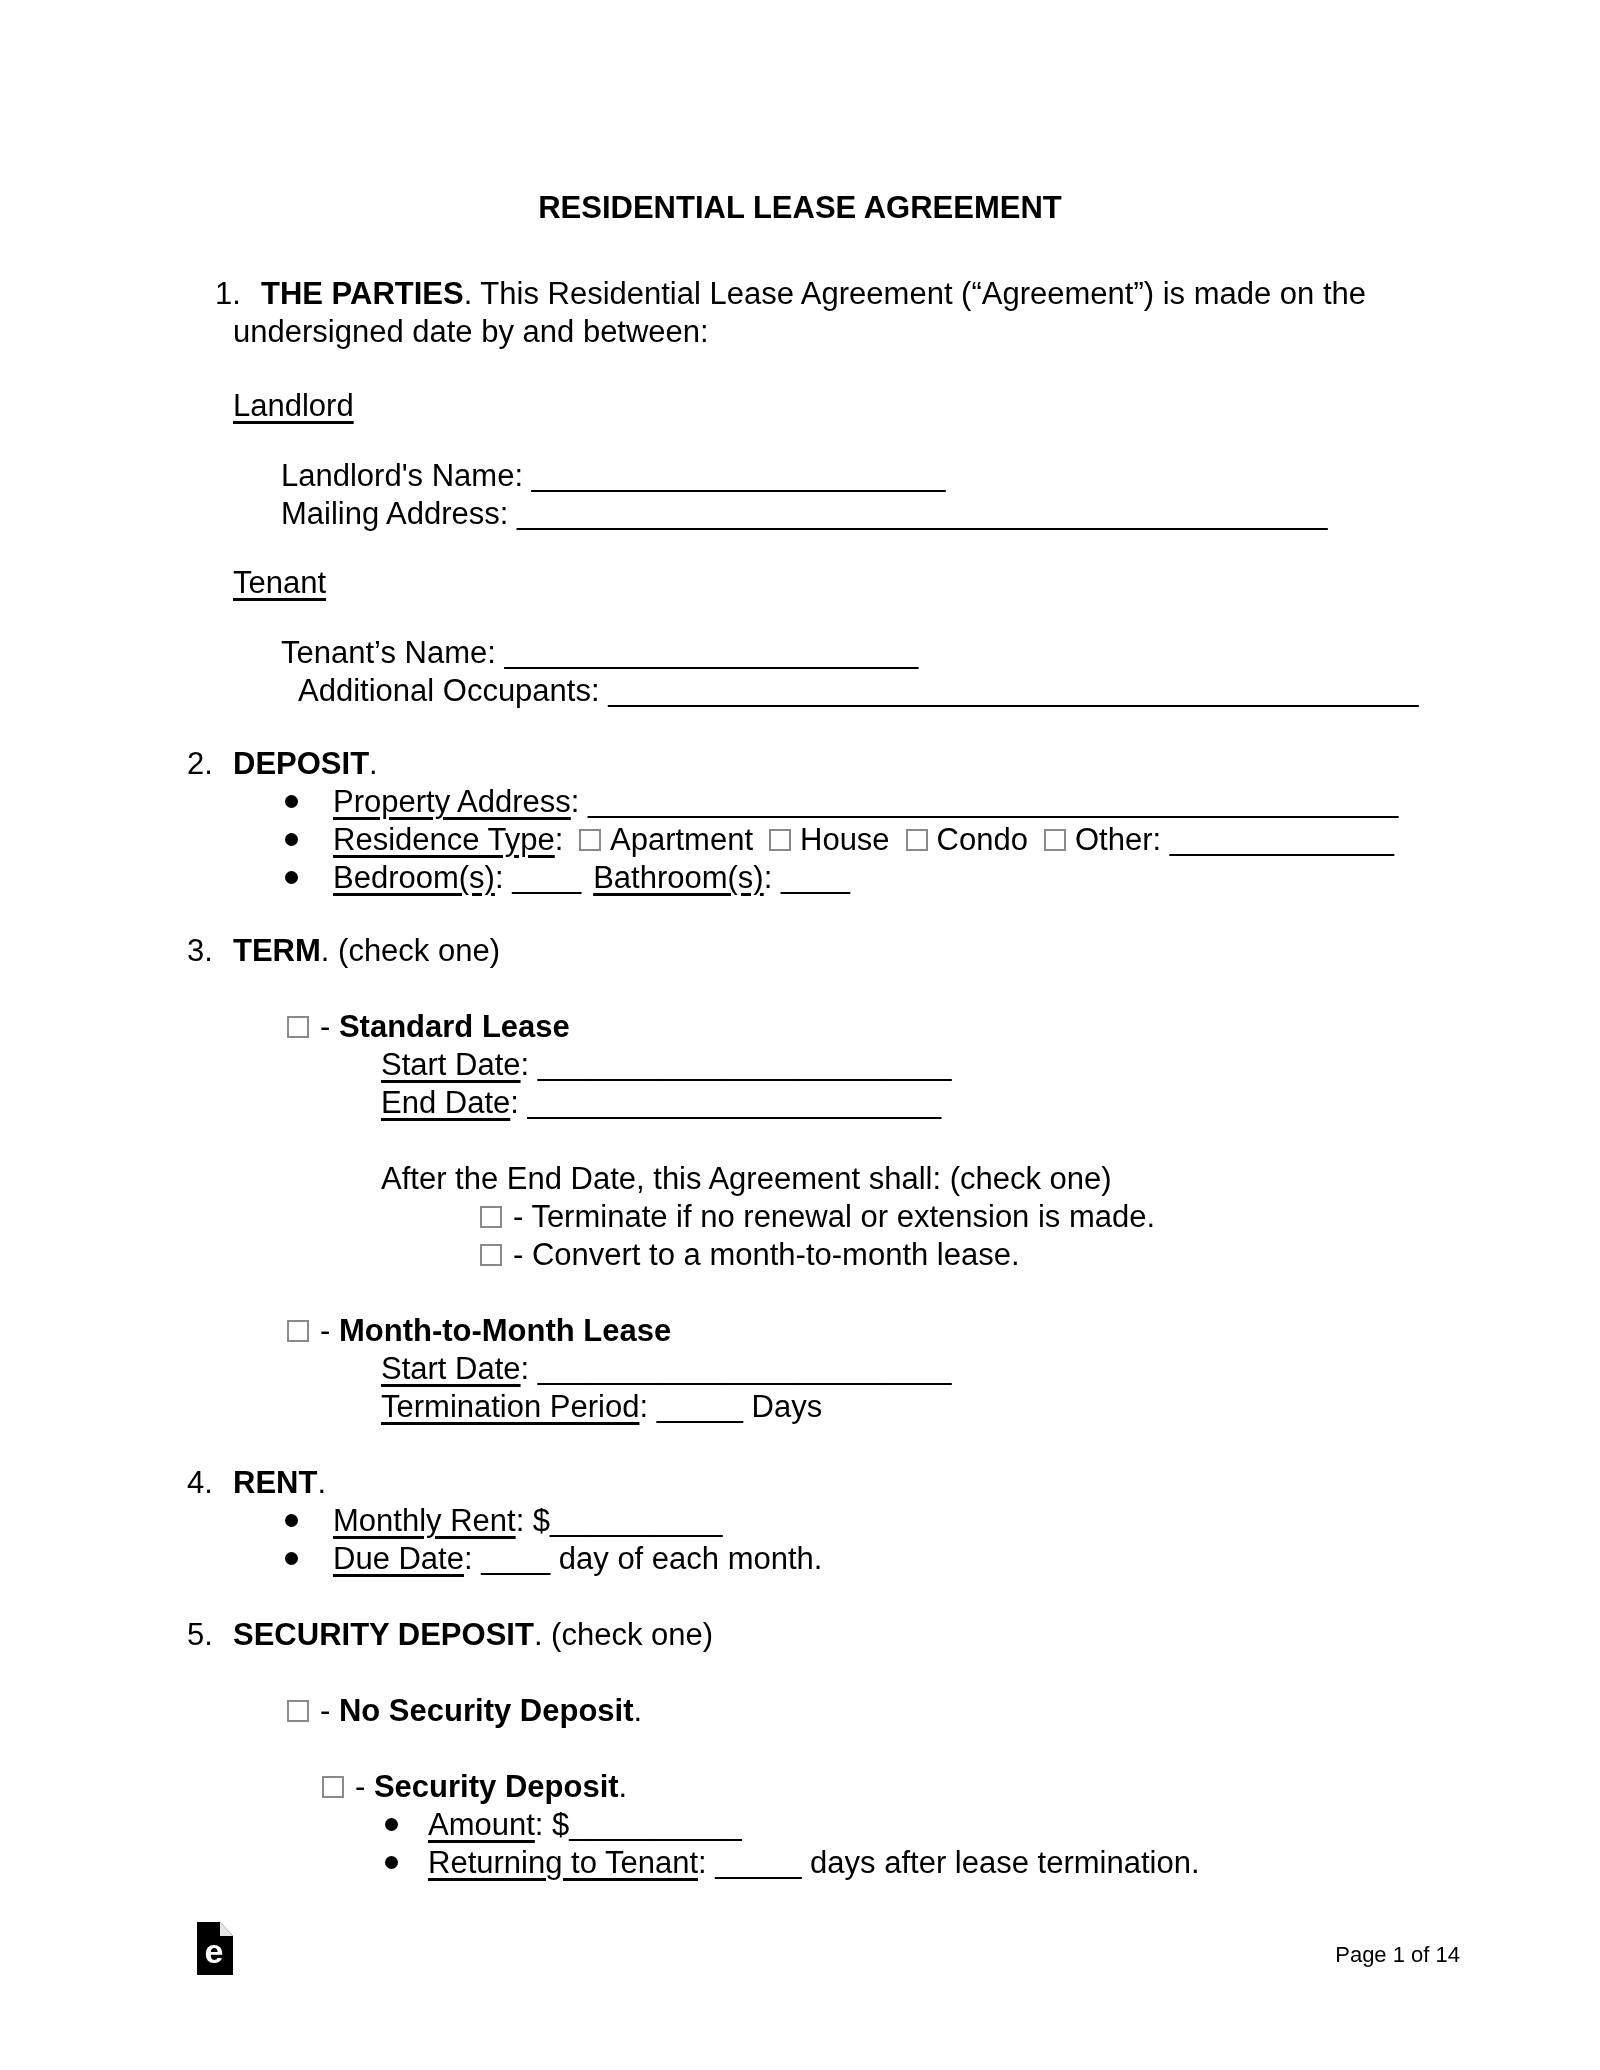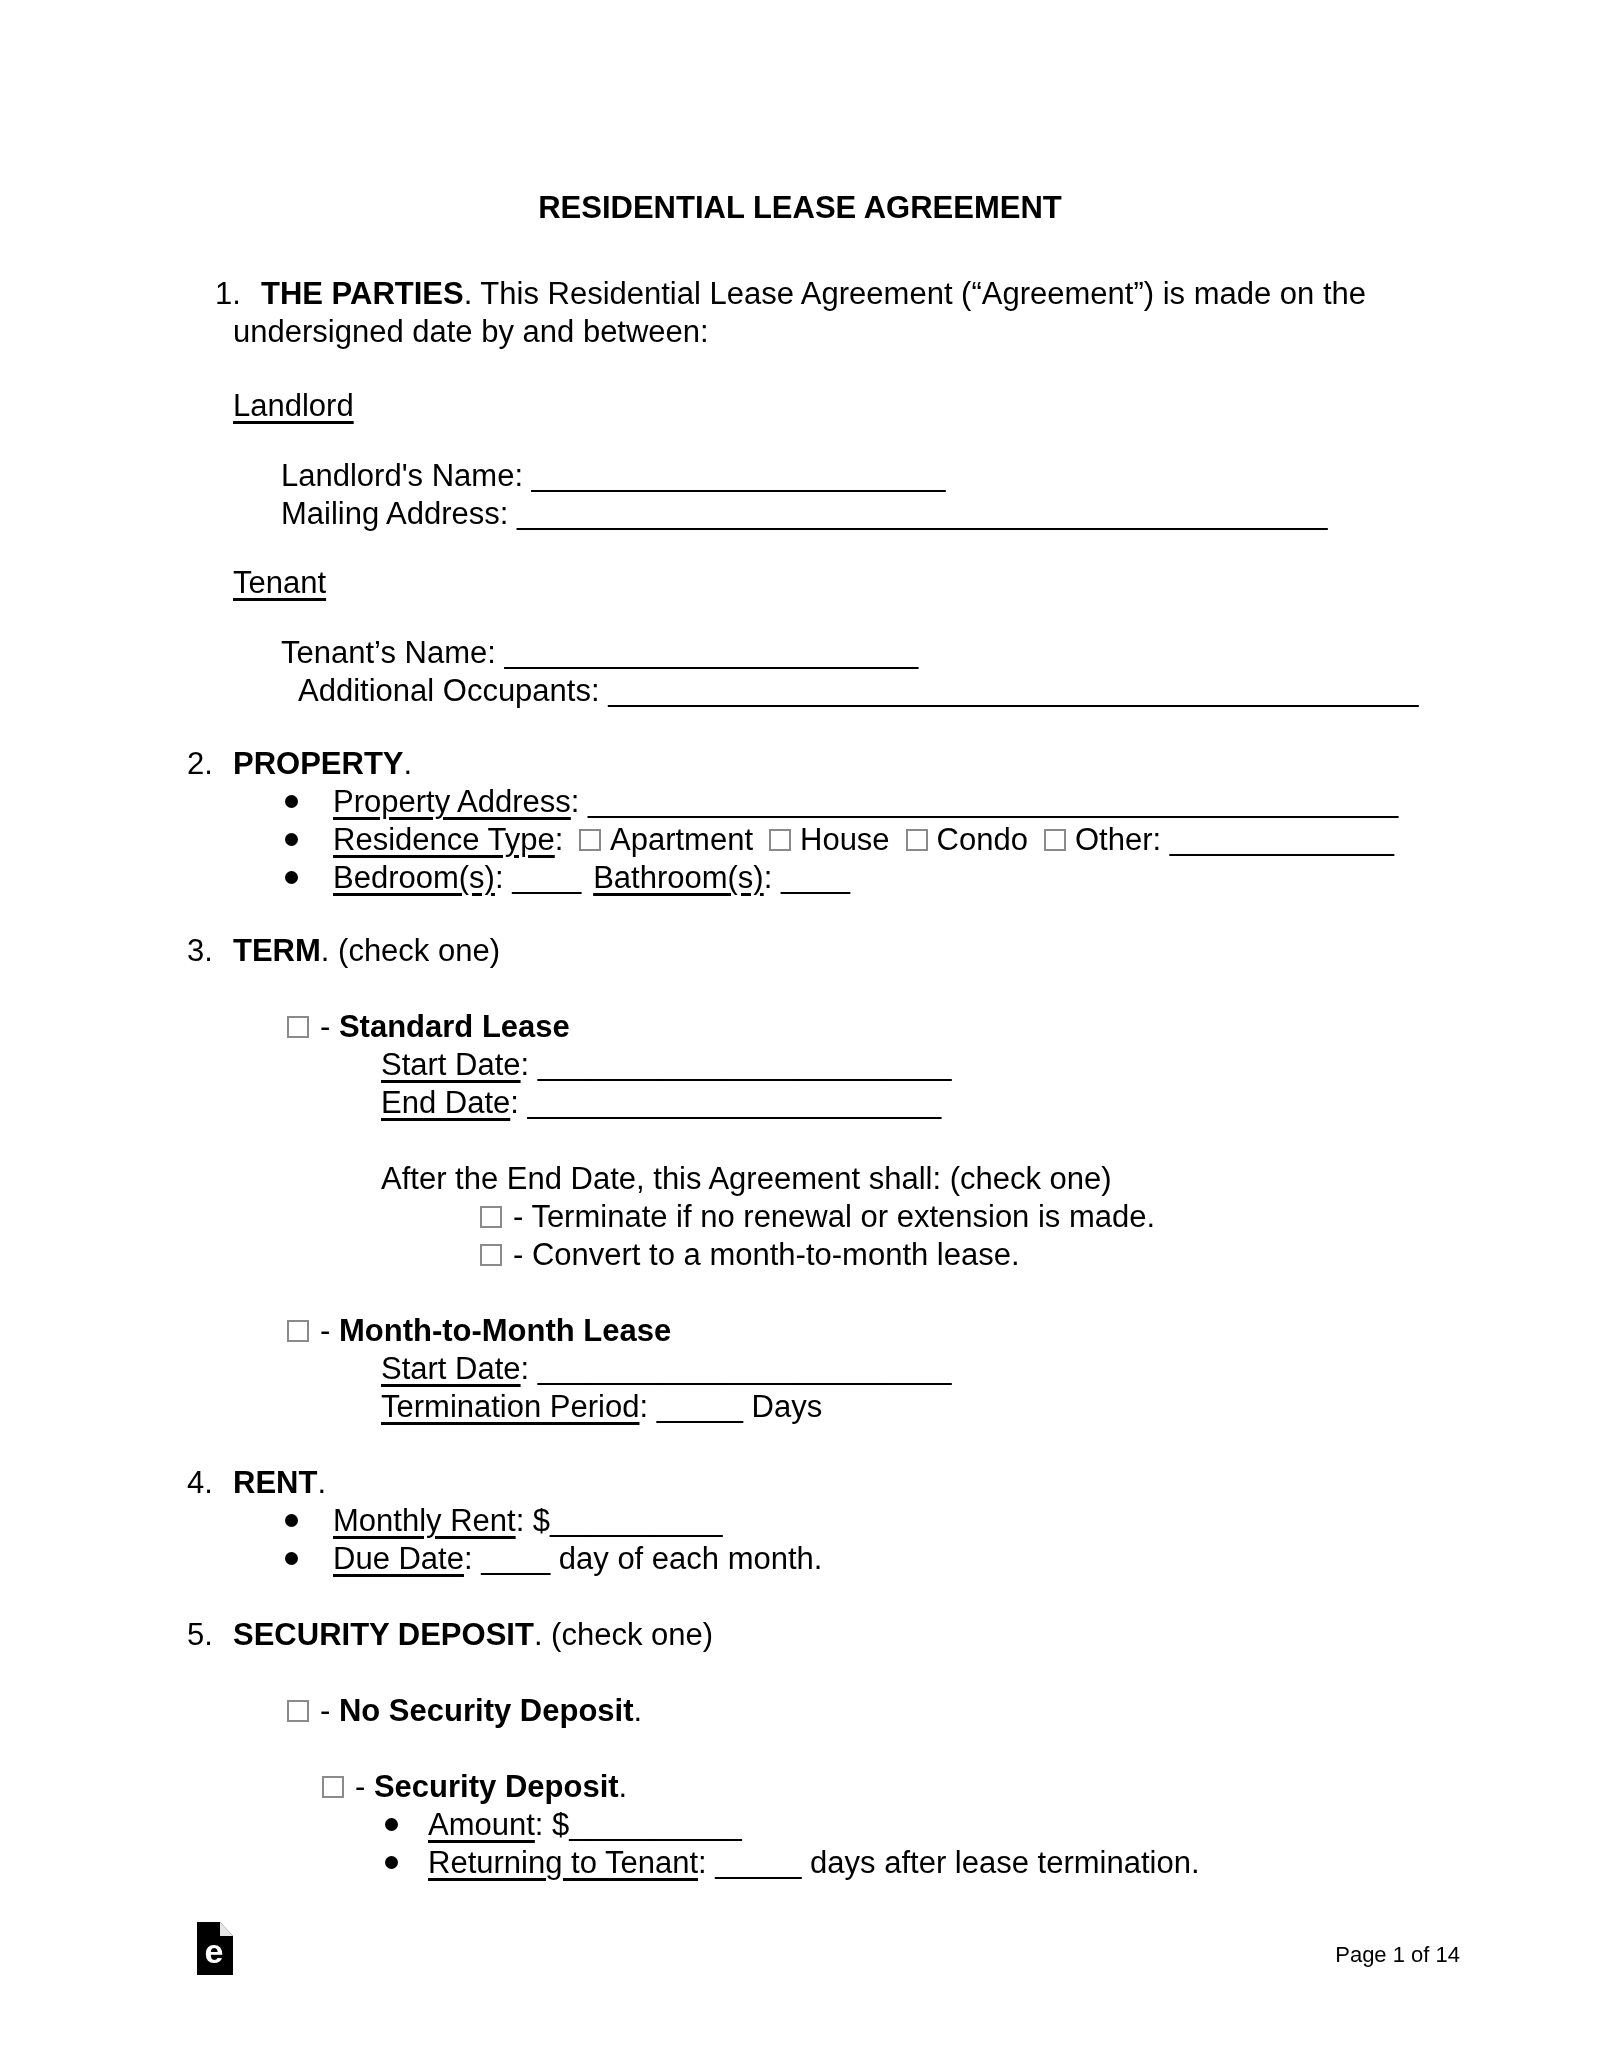--- a/index.html
+++ b/index.html
@@ -71,21 +71,21 @@
   <div class="line" style="left:233px; top:387px;"><span class="u">Landlord</span></div>
 
   <div class="line" style="left:281px; top:457px;"><span>Landlord's Name: </span><span>________________________</span></div>
   <div class="line" style="left:281px; top:495px;"><span>Mailing Address: </span><span>_______________________________________________</span></div>
 
   <div class="line" style="left:233px; top:564px;"><span class="u">Tenant</span></div>
 
   <div class="line" style="left:281px; top:634px;"><span>Tenant’s Name: </span><span>________________________</span></div>
   <div class="line" style="left:298px; top:672px;"><span>Additional Occupants: </span><span>_______________________________________________</span></div>
 
-  <div class="line" style="left:187px; top:745px;"><span class="num">2.</span><span class="b">PROPERTY</span><span>.</span></div>
+  <div class="line" style="left:187px; top:745px;"><span class="num">2.</span><span class="b">DEPOSIT</span><span>.</span></div>
 
   <div class="line" style="left:285px; top:783px;"><span class="bullet"></span><span class="u">Property Address</span><span>: </span><span>_______________________________________________</span></div>
 
   <div class="line" style="left:285px; top:821px;"><span class="bullet"></span><span class="u">Residence Type</span><span>: </span><span class="cb res-cb first"></span><span>Apartment</span><span class="cb res-cb"></span><span>House</span><span class="cb res-cb"></span><span>Condo</span><span class="cb res-cb"></span><span>Other:</span><span> </span><span>_____________</span></div>
 
   <div class="line" style="left:285px; top:859px;"><span class="bullet"></span><span class="u">Bedroom(s)</span><span>: </span><span>____</span><span class="u bath-label">Bathroom(s)</span><span>: </span><span>____</span></div>
 
   <div class="line" style="left:187px; top:932px;"><span class="num">3.</span><span class="b">TERM</span><span>. (check one)</span></div>
 
   <div class="line" style="left:287px; top:1008px;"><span class="cb"></span><span>- </span><span class="b">Standard Lease</span></div>

